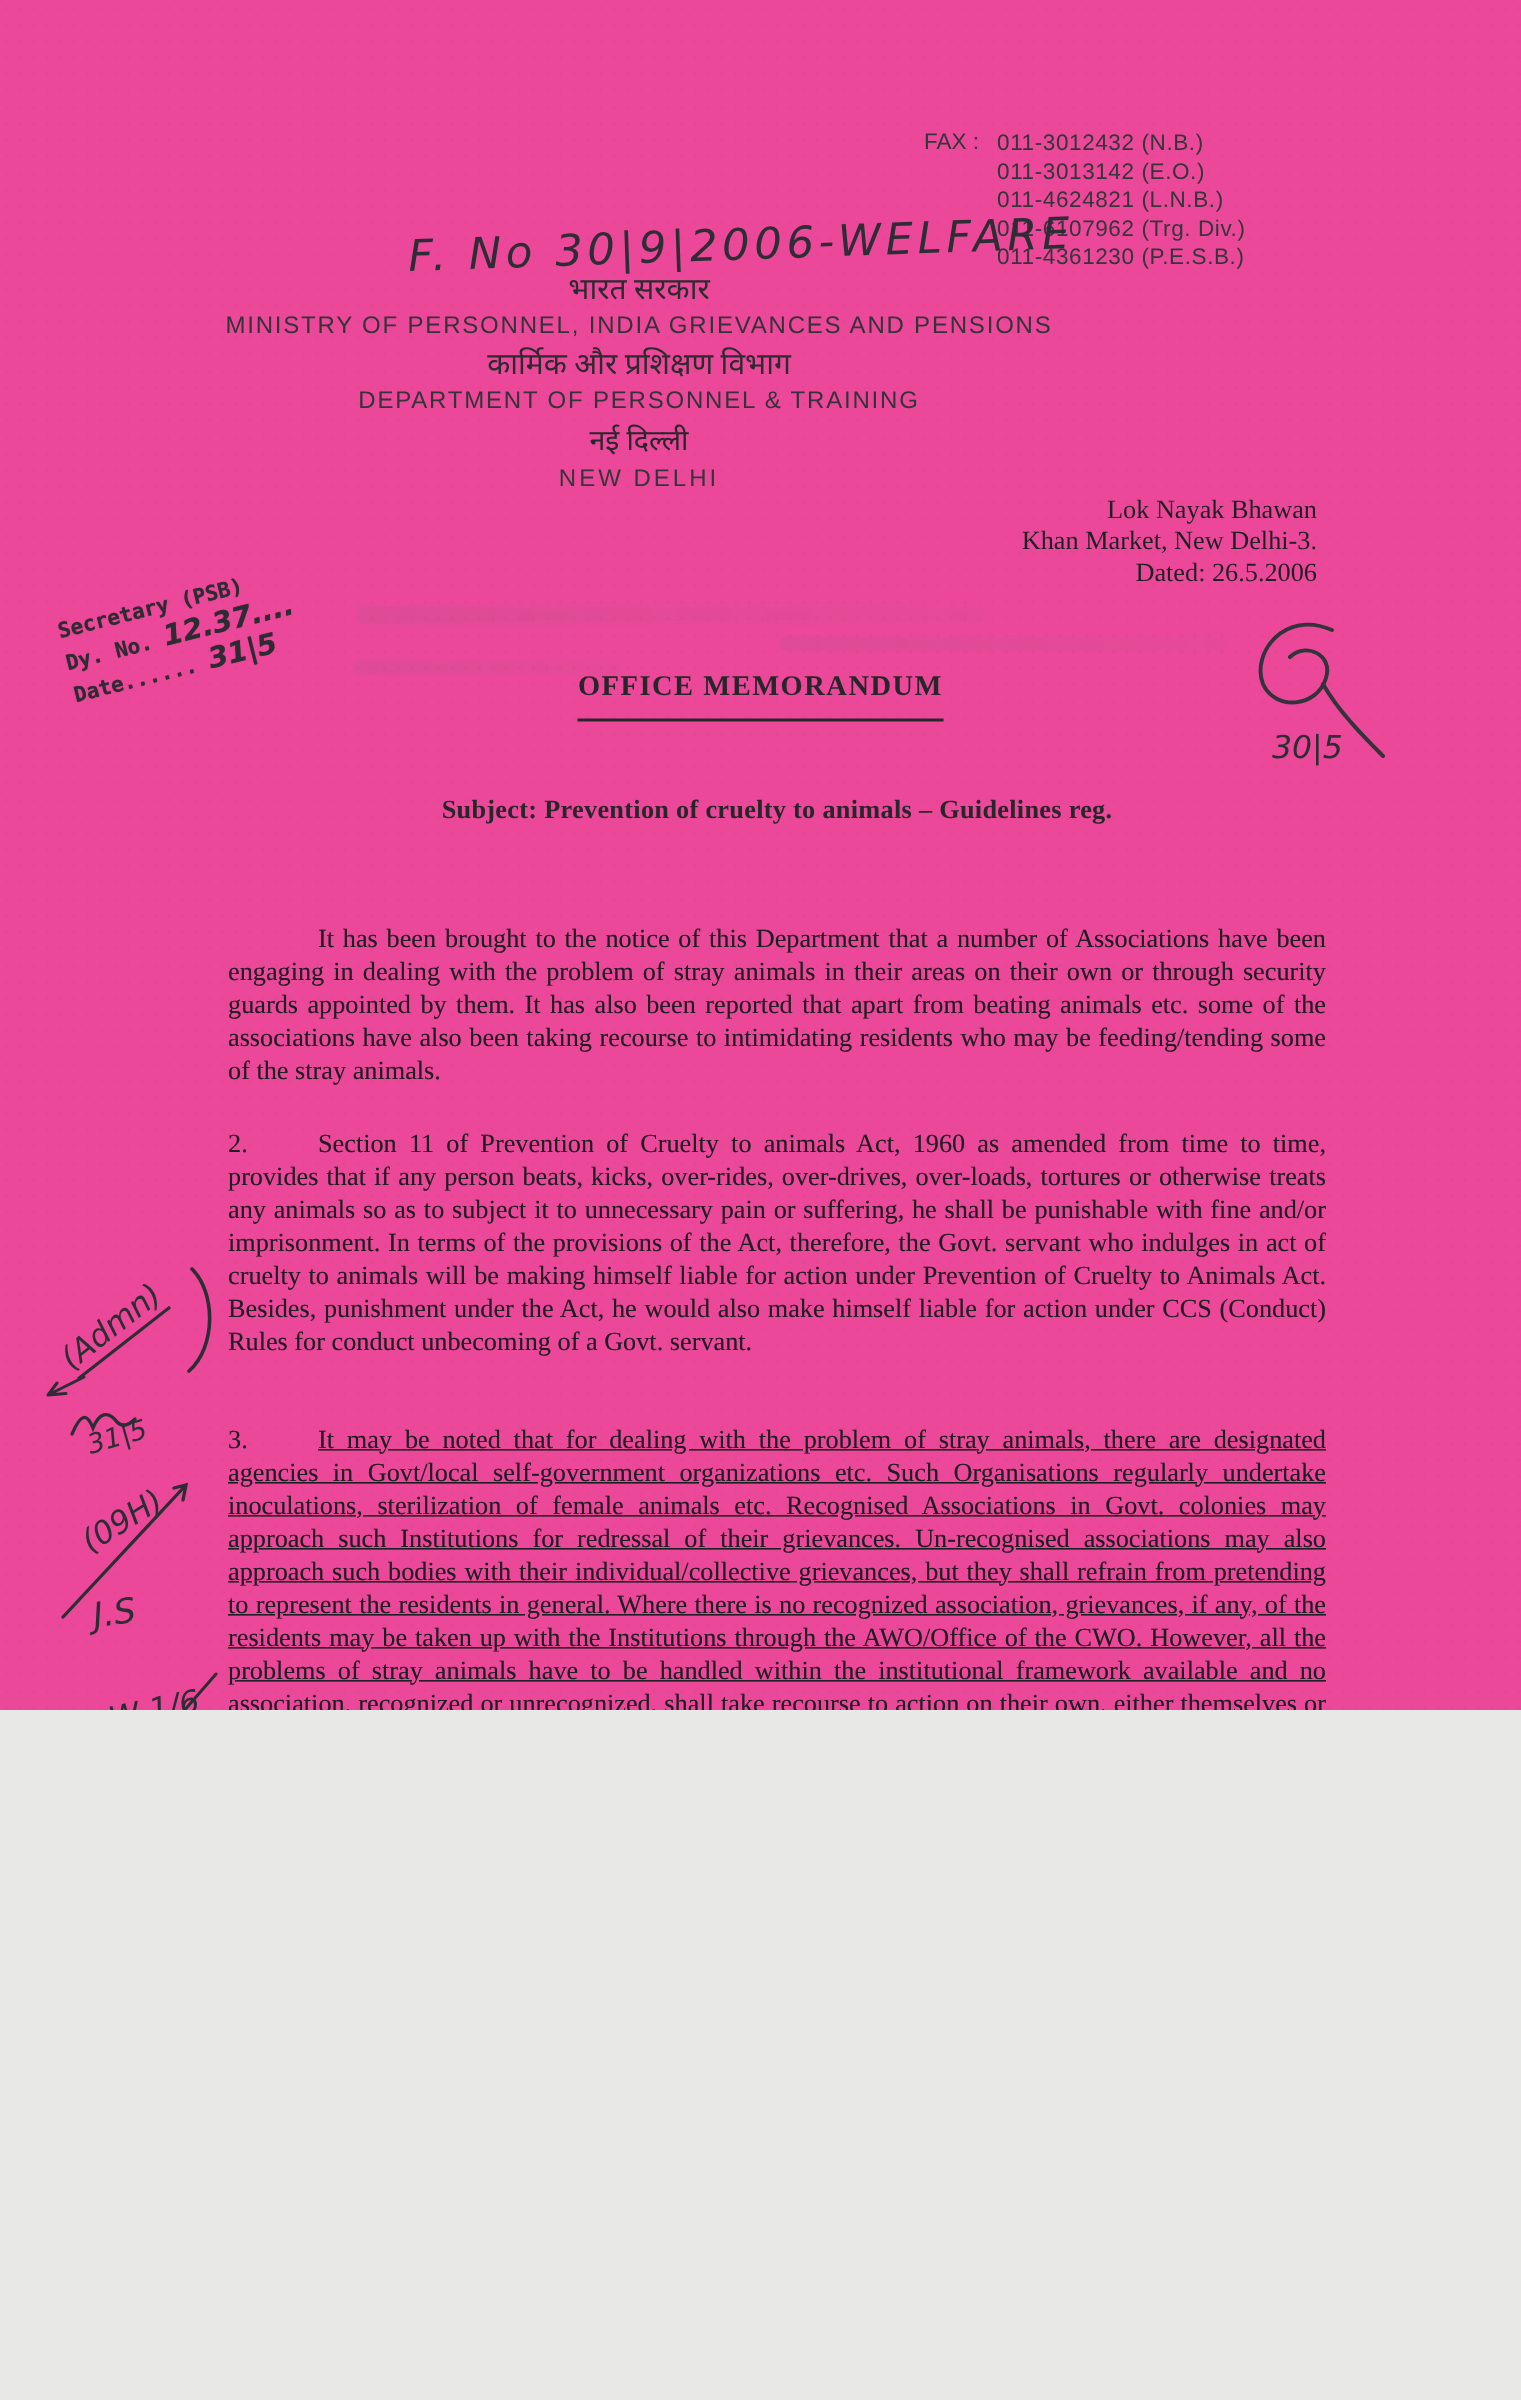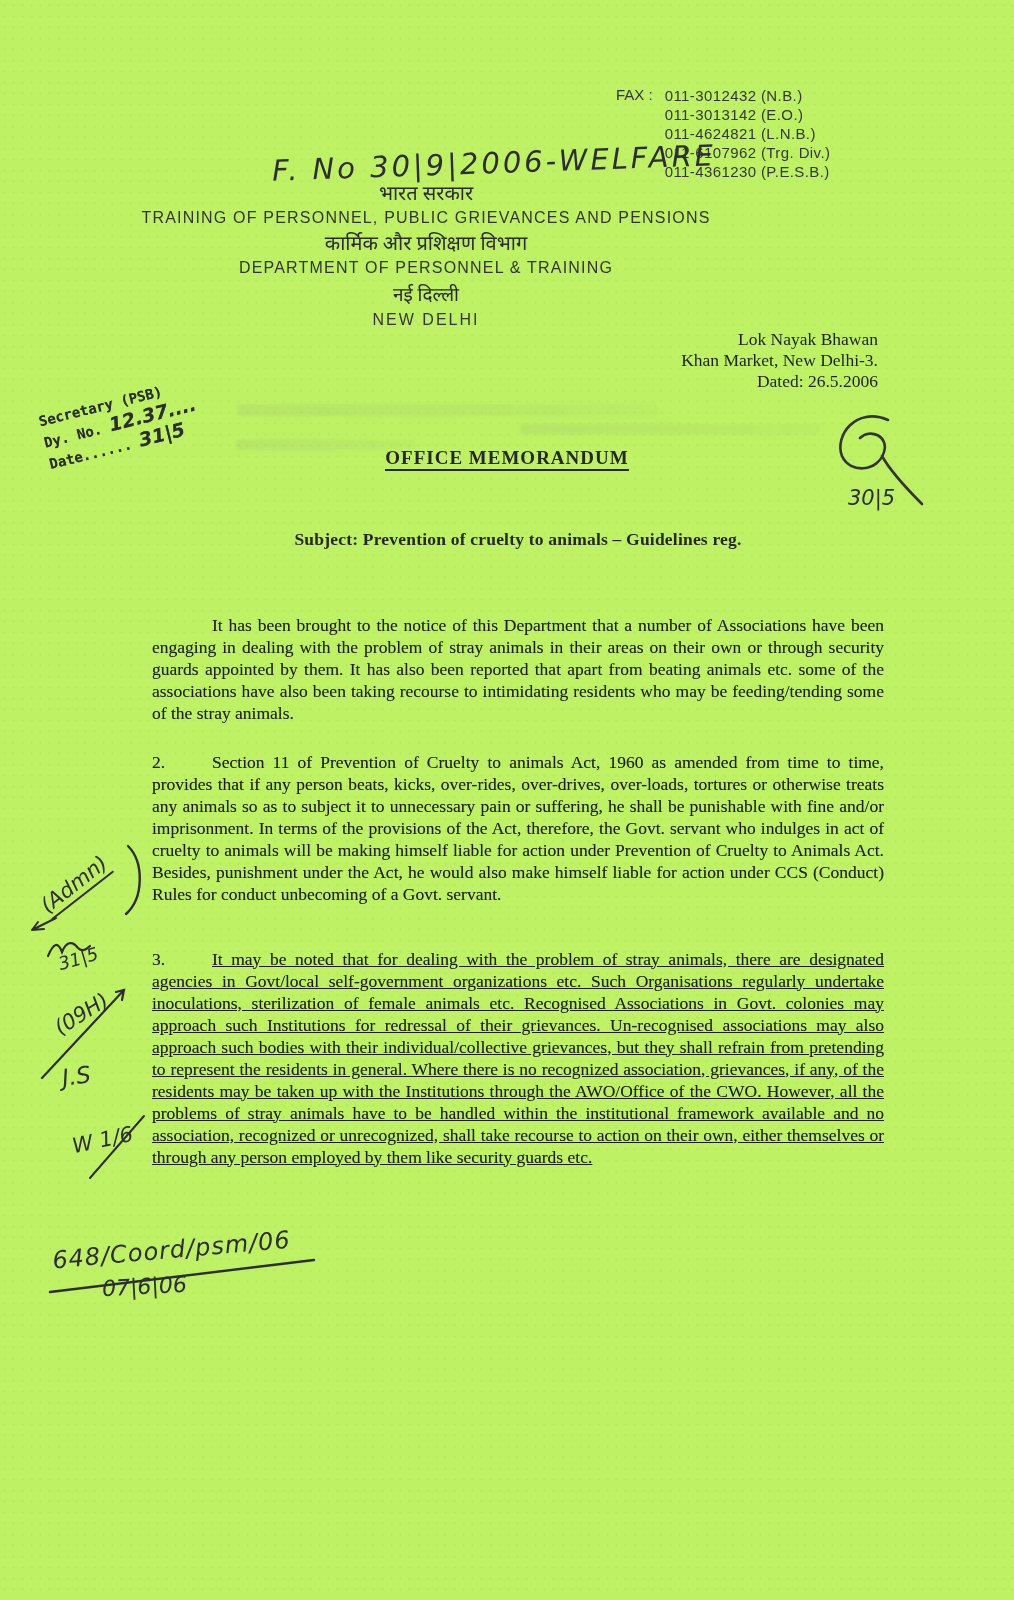--- a/index.html
+++ b/index.html
@@ -1,18 +1,18 @@
 <!DOCTYPE html>
 <html><head>
 <meta charset="utf-8">
 <style>
   html,body{margin:0;padding:0;background:#e8e8e6;}
   .page{
-    position:relative;width:1014px;height:1600px;margin:0 auto;
-    background:#bef264;overflow:hidden;
+    position:relative;width:1014px;height:1140px;margin:0 auto;
+    background:#ec4899;overflow:hidden;
     font-family:"Liberation Serif",serif;color:#26262b;
   }
   .page::before{
     content:"";position:absolute;inset:0;pointer-events:none;
     background-image:radial-gradient(rgba(40,40,45,0.035) 1px, transparent 1.2px);
     background-size:9px 11px;
   }
   
   .fax{position:absolute;left:616px;top:86px;display:flex;gap:12px;
     font-family:"Liberation Sans",sans-serif;font-size:15px;color:#35353c;}
@@ -34,21 +34,21 @@
   .address{position:absolute;right:136px;top:329px;text-align:right;
     font-size:17.5px;line-height:21px;color:#1f1f26;}
   
   .stamp{position:absolute;left:42px;top:392px;transform:rotate(-14deg);
     font-family:"DejaVu Sans Mono",monospace;font-size:14px;font-weight:bold;
     color:#2c2c33;line-height:20px;white-space:nowrap;text-shadow:0 0 0.6px rgba(0,0,0,.5);}
   .stamp .hv{font-family:"DejaVu Sans",sans-serif;font-style:italic;font-size:19px;}
   
   .memo-title{position:absolute;left:0;top:447px;width:1014px;text-align:center;}
   .memo-title span{font-weight:bold;font-size:19px;letter-spacing:1px;
-    border-bottom:2px solid #26262b;padding-bottom:1px;}
+    border-bottom:2px solid #26262b;padding-bottom:11px;}
   
   .sig-wrap{position:absolute;left:826px;top:408px;}
   .sig-note{position:absolute;left:22px;top:78px;font-size:21px;}
   
   .subject{position:absolute;left:152px;top:529px;width:732px;text-align:center;
     font-weight:bold;font-size:17.5px;letter-spacing:0.2px;}
   
   .para{position:absolute;left:152px;width:732px;text-align:justify;
     font-size:17.5px;line-height:22px;color:#1e1e24;text-shadow:0 0 0.4px rgba(0,0,0,.35);}
   .p1{top:596px;} .p2{top:733px;} .p3{top:930px;text-decoration:underline;}
@@ -82,21 +82,21 @@
       <div>011-4624821 (L.N.B.)</div>
       <div>011-6107962 (Trg. Div.)</div>
       <div>011-4361230 (P.E.S.B.)</div>
     </div>
   </div>
 
   <div class="fileno hand">F. No 30|9|2006-WELFARE</div>
 
   <div class="letterhead">
     <div class="lh-hi">भारत सरकार</div>
-    <div class="lh-en">TRAINING OF PERSONNEL, PUBLIC GRIEVANCES AND PENSIONS</div>
+    <div class="lh-en">MINISTRY OF PERSONNEL, INDIA GRIEVANCES AND PENSIONS</div>
     <div class="lh-hi small">कार्मिक और प्रशिक्षण विभाग</div>
     <div class="lh-en">DEPARTMENT OF PERSONNEL &amp; TRAINING</div>
     <div class="nd-hi">नई दिल्ली</div>
     <div class="nd-en">NEW DELHI</div>
   </div>
 
   <div class="address">
     <div>Lok Nayak Bhawan</div>
     <div>Khan Market, New Delhi-3.</div>
     <div>Dated: 26.5.2006</div>

